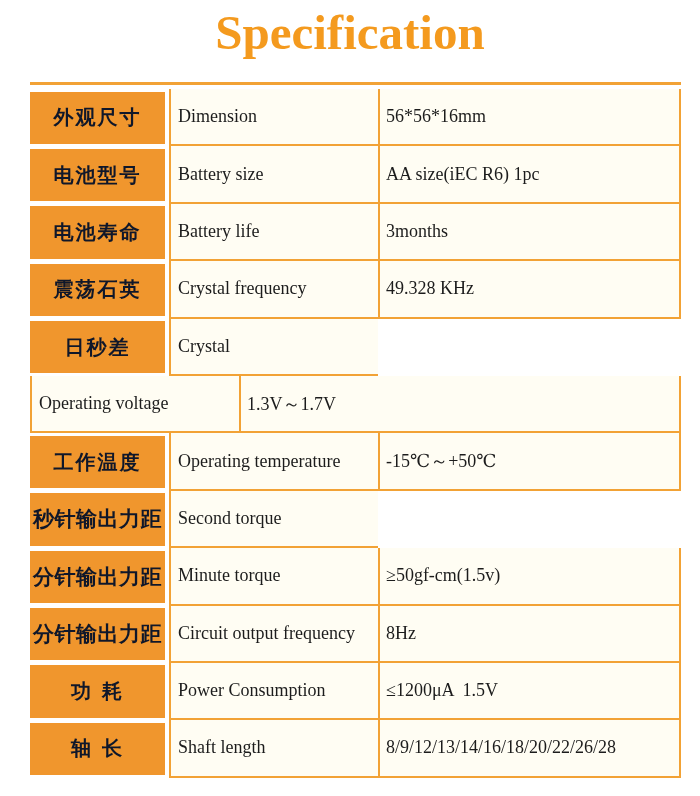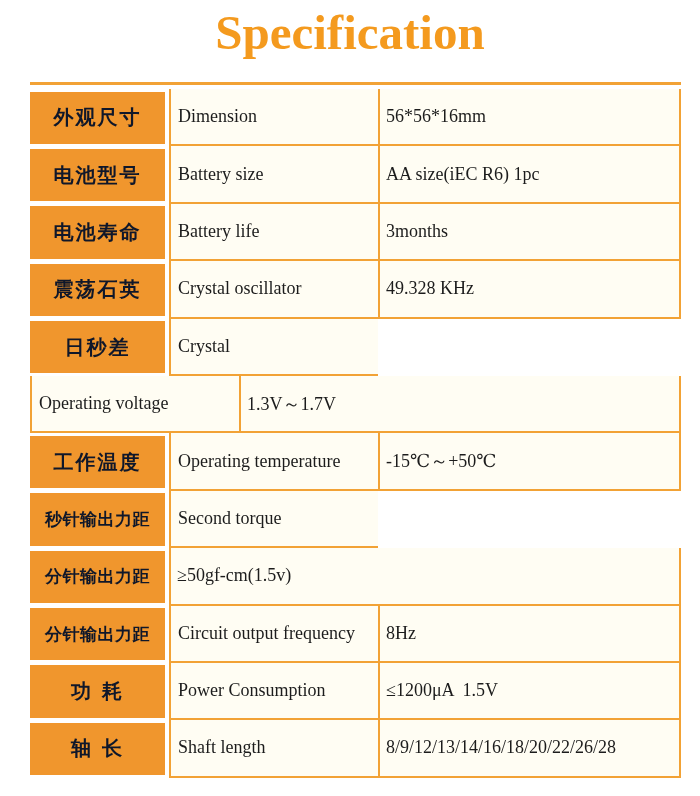--- a/index.html
+++ b/index.html
@@ -23,21 +23,21 @@
   .spec{position:absolute;left:30px;top:82px;width:651px;}
   .top-strip{height:3px;background:var(--border);margin-bottom:4px;}
   .row{display:flex;height:57.4px;box-sizing:border-box;}
   .cn{
     box-sizing:border-box;width:135px;margin:2.5px 4px 2.5px 0;
     background:var(--orange);color:#0f172a;
     display:flex;align-items:center;justify-content:center;
     font-family:"DejaVu Sans","Liberation Sans",sans-serif;
     font-weight:bold;font-size:20px;letter-spacing:2px;white-space:pre;
   }
-  .cn.small{font-size:17px;letter-spacing:0.5px;}
+  .cn.small{font-size:21px;letter-spacing:0.5px;}
   .en,.val{
     box-sizing:border-box;display:flex;align-items:center;
     background:var(--cell_bg);color:var(--text);
     font-size:18px;white-space:pre;
     font-family:"Liberation Serif","DejaVu Serif","DejaVu Sans",serif;
   }
   .en{
     width:209px;padding-left:7px;
     border-left:2px solid var(--border);
     border-bottom:2px solid var(--border);
@@ -67,21 +67,21 @@
     <div class="en">Battery size</div>
     <div class="val">AA size(iEC R6) 1pc</div>
   </div>
   <div class="row">
     <div class="cn">电池寿命</div>
     <div class="en">Battery life</div>
     <div class="val">3months</div>
   </div>
   <div class="row">
     <div class="cn">震荡石英</div>
-    <div class="en">Crystal oscillator</div>
+    <div class="en">Crystal frequency</div>
     <div class="val">49.328 KHz</div>
   </div>
   <div class="row">
     <div class="cn">日秒差</div>
     <div class="en">Crystal</div>
   </div>
   <div class="row">
     <div class="en">Operating voltage</div>
     <div class="val">1.3V～1.7V</div>
   </div>
@@ -89,20 +89,21 @@
     <div class="cn">工作温度</div>
     <div class="en">Operating temperature</div>
     <div class="val">-15℃～+50℃</div>
   </div>
   <div class="row">
     <div class="cn small">秒针输出力距</div>
     <div class="en">Second torque</div>
   </div>
   <div class="row">
     <div class="cn small">分针输出力距</div>
+    <div class="en">Minute torque</div>
     <div class="val">≥50gf-cm(1.5v)</div>
   </div>
   <div class="row">
     <div class="cn small">分针输出力距</div>
     <div class="en">Circuit output frequency</div>
     <div class="val">8Hz</div>
   </div>
   <div class="row">
     <div class="cn">功 耗</div>
     <div class="en">Power Consumption</div>

